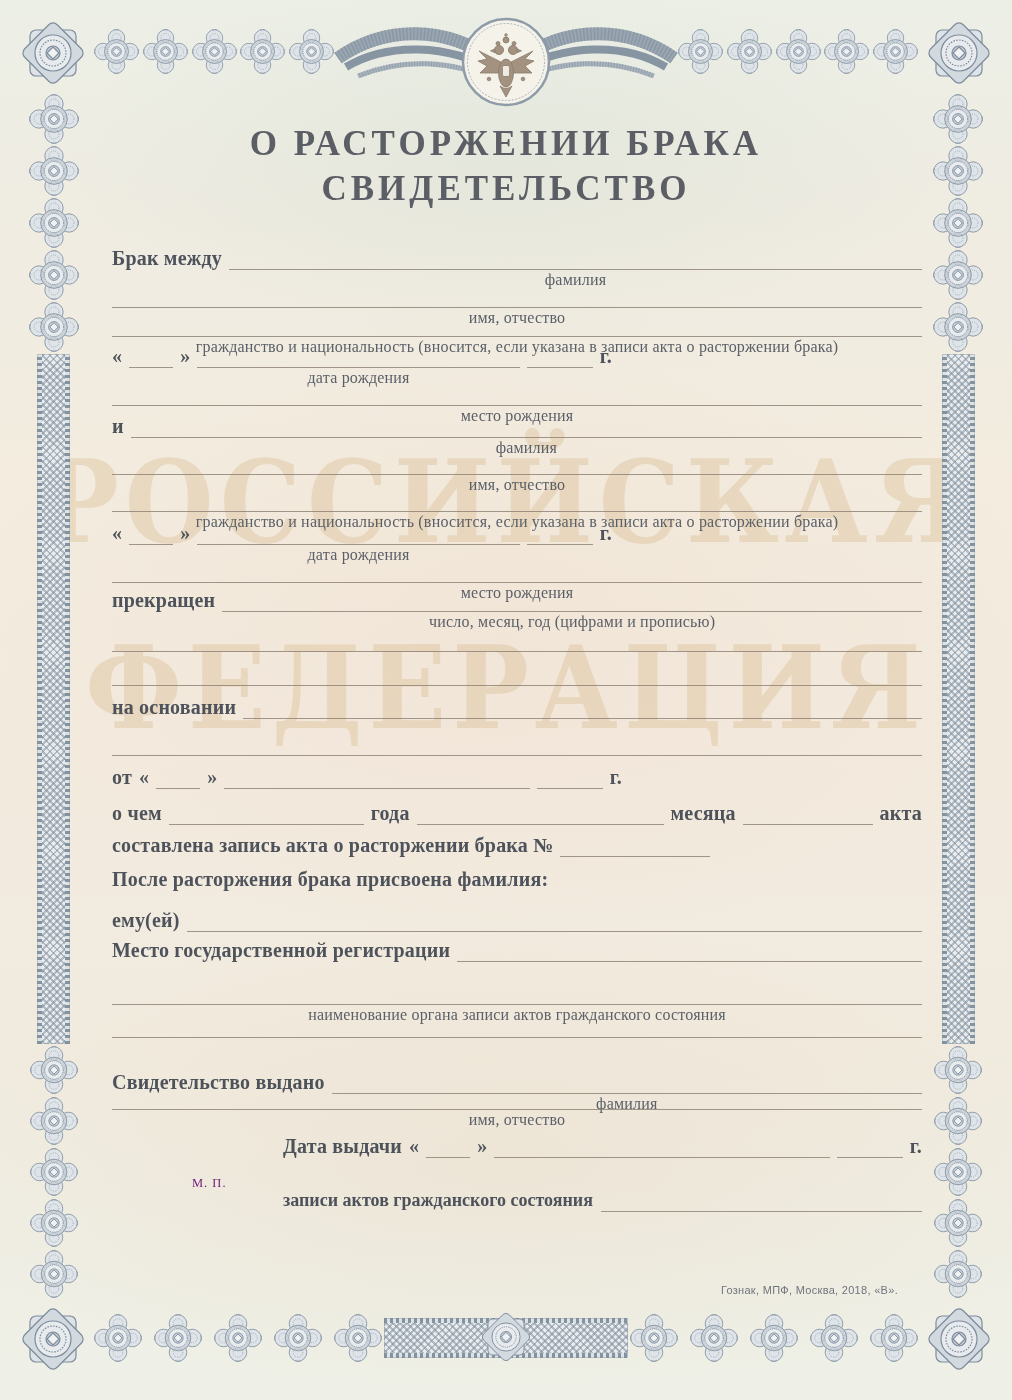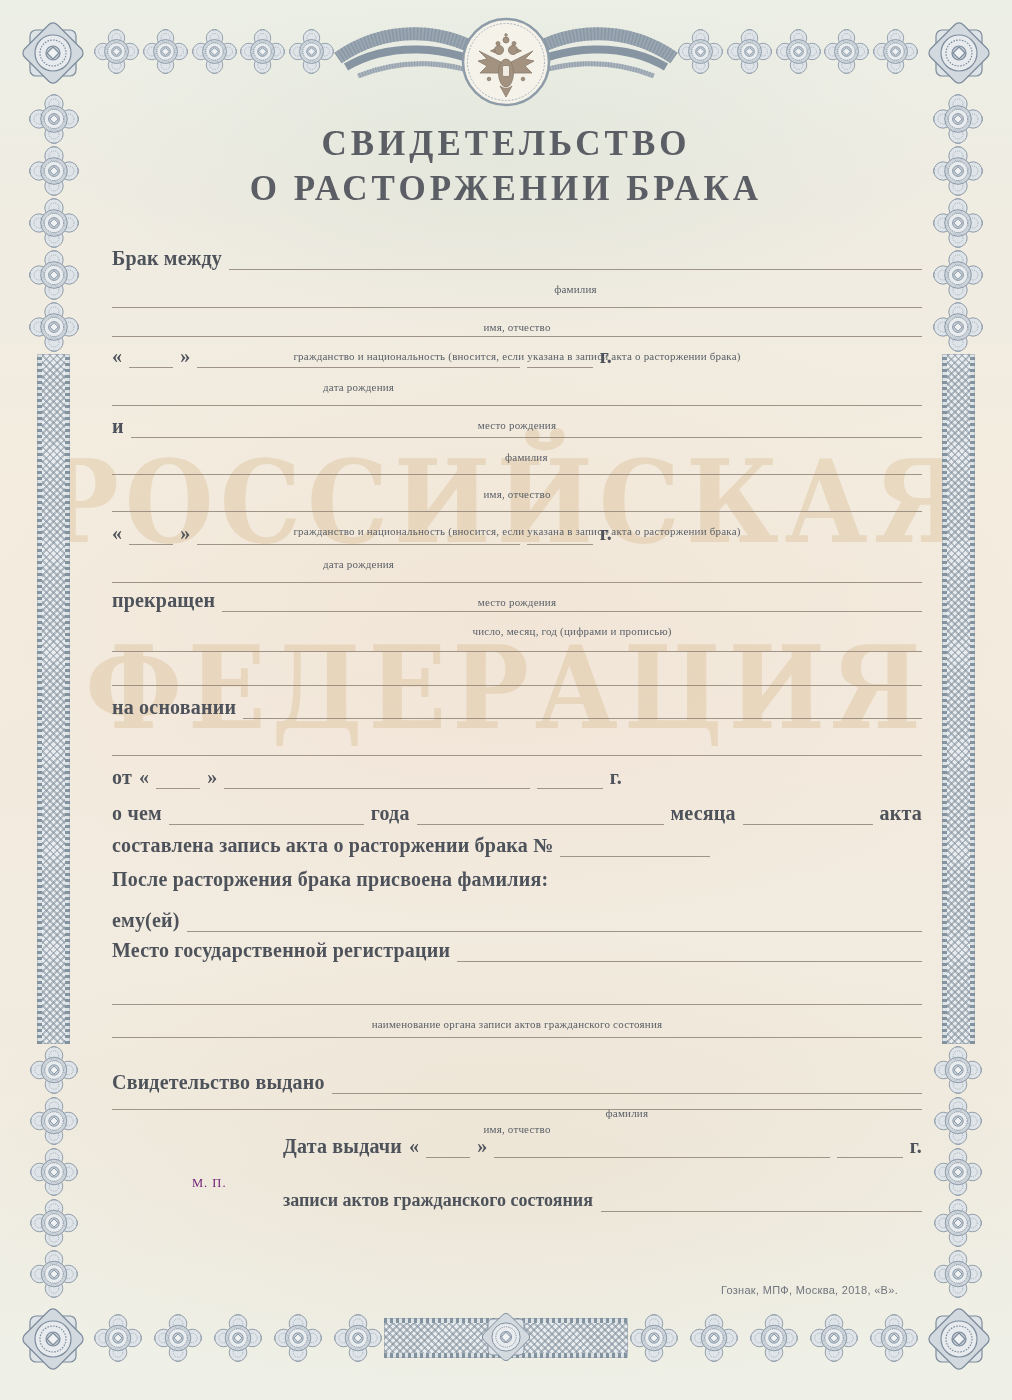--- a/index.html
+++ b/index.html
@@ -76,22 +76,22 @@
   }
   .row .lbl{white-space:nowrap;line-height:1;padding-bottom:2px;}
   .line{
     flex:1 1 auto;height:24px;border-bottom:1px solid rgba(144,133,120,.85);
     position:relative;min-width:30px;
   }
   .line.w44{flex:0 0 44px;min-width:44px;}
   .line.w66{flex:0 0 66px;min-width:66px;}
   .line.w150{flex:0 0 150px;min-width:150px;}
   .cap{
-    position:absolute;top:100%;margin-top:14px;left:50%;transform:translateX(-50%);
-    font-size:11px;font-weight:normal;letter-spacing:.2px;color:#5b6068;white-space:nowrap;
+    position:absolute;top:100%;margin-top:2px;left:50%;transform:translateX(-50%);
+    font-size:16px;font-weight:normal;letter-spacing:.2px;color:#5b6068;white-space:nowrap;
   }
   .row.date{right:auto;width:500px;}
   .row.narrow{right:auto;}
   .textline{position:absolute;left:112px;font-size:20px;font-weight:bold;color:#4e535b;letter-spacing:.2px;}
   .seal{position:absolute;left:192px;top:1176px;font-size:12.5px;letter-spacing:1px;color:#701a75;}
   .head-block{position:absolute;left:283px;right:90px;top:1190px;font-size:18px;font-weight:bold;color:#4e535b;line-height:1.2;}
   .head-line2{display:flex;align-items:flex-end;gap:8px;}
   .head-line2 .line{height:20px;}
   .footer{
     position:absolute;right:114px;top:1284px;
@@ -333,22 +333,22 @@
       <rect x="-3.6" y="1.5" width="7.2" height="11" rx="1.6" fill="#efebe0"></rect>
       <circle cx="-17" cy="15" r="1.8"></circle>
       <circle cx="17" cy="15" r="1.8"></circle>
     </g>
   </svg>
 </div>
 
 <div class="content">
 
   <div class="title">
+    <div>О РАСТОРЖЕНИИ БРАКА</div>
     <div>СВИДЕТЕЛЬСТВО</div>
-    <div>О РАСТОРЖЕНИИ БРАКА</div>
   </div>
 
   <div class="row" style="top:246px">
     <span class="lbl">Брак между</span>
     <span class="line">
       <span class="cap">фамилия</span>
     </span>
   </div>
 
   <div class="row" style="top:284px">

